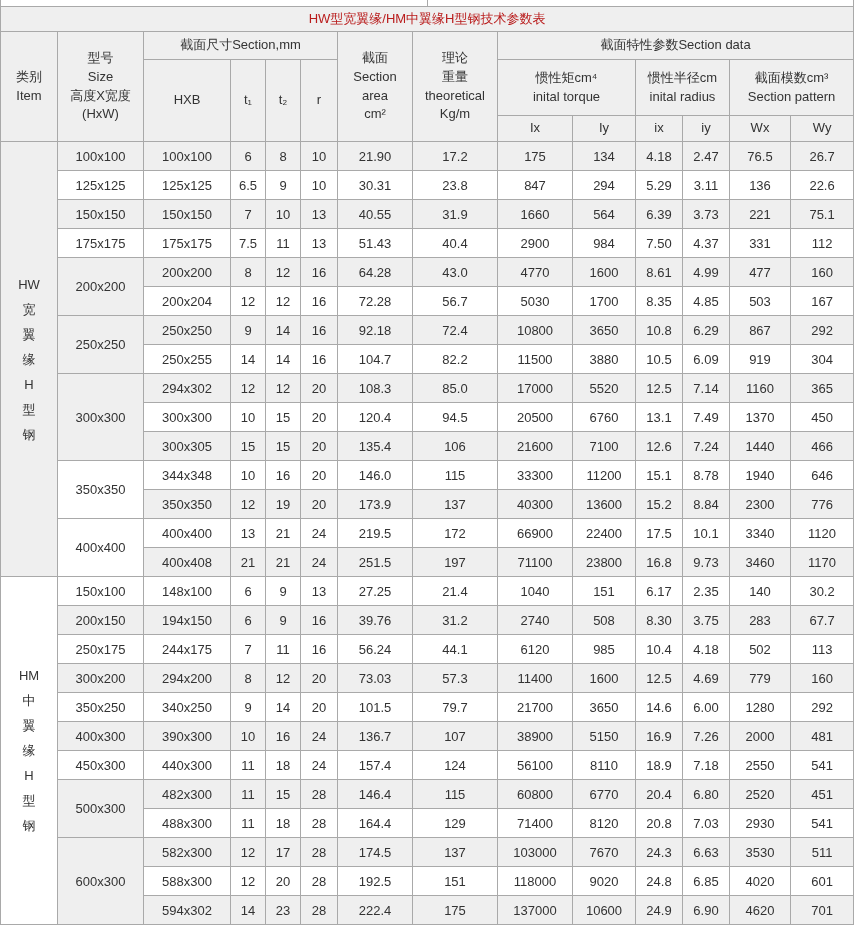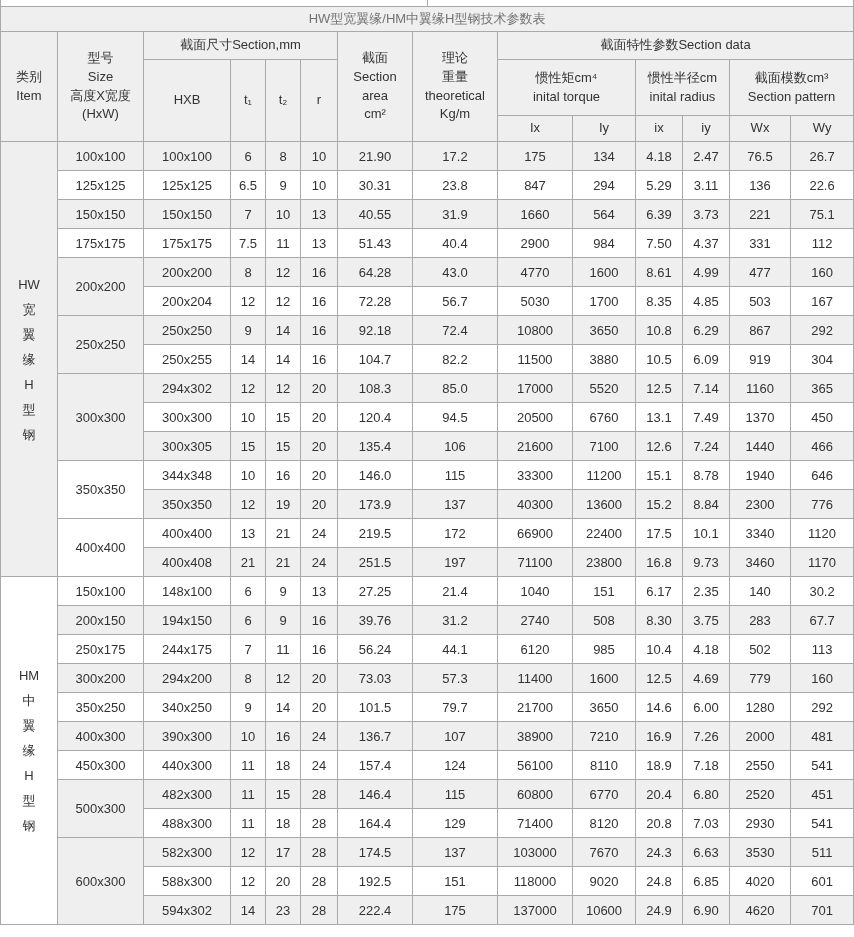--- a/index.html
+++ b/index.html
@@ -9,21 +9,21 @@
                position:relative; width:852px; background:#fff; }
   .top-strip .divider { position:absolute; left:426px; top:0; width:1px; height:6px; background:#a9a9a9; }
 
   table.spec { border-collapse:collapse; table-layout:fixed; width:853px; }
   table.spec td, table.spec th {
     border:1px solid #a9a9a9;
     text-align:center; vertical-align:middle;
     font-weight:normal; color:#333; font-size:13px;
     padding:0 1px; white-space:pre-line; overflow:hidden;
   }
-  tr.title-row td { height:24px; background:#efefef; font-size:13px; color:#737373; }
+  tr.title-row td { height:24px; background:#efefef; font-size:13px; color:#b91c1c; }
   thead th { background:#efefef; line-height:1.45; }
   tr.hrow-a { height:28px; }
   tr.hrow-b { height:56px; }
   tr.hrow-c { height:26px; }
   .red { color:#ff0000;margin-left:48px; }
   tr.data-row { height:29px; }
   td.stripe-g { background:#efefef; }
   td.stripe-w { background:#ffffff; }
   td.cat-cell { line-height:25px; font-size:13px; }
   .watermark {
@@ -411,21 +411,21 @@
         </tr>
         <tr class="data-row">
           <td rowspan="1" class="stripe-g">400x300</td>
           <td class="stripe-g">390x300</td>
           <td class="stripe-g">10</td>
           <td class="stripe-g">16</td>
           <td class="stripe-g">24</td>
           <td class="stripe-g">136.7</td>
           <td class="stripe-g red">107</td>
           <td class="stripe-g">38900</td>
-          <td class="stripe-g">7210</td>
+          <td class="stripe-g">5150</td>
           <td class="stripe-g">16.9</td>
           <td class="stripe-g">7.26</td>
           <td class="stripe-g">2000</td>
           <td class="stripe-g">481</td>
         </tr>
         <tr class="data-row">
           <td rowspan="1" class="stripe-w">450x300</td>
           <td class="stripe-w">440x300</td>
           <td class="stripe-w">11</td>
           <td class="stripe-w">18</td>

